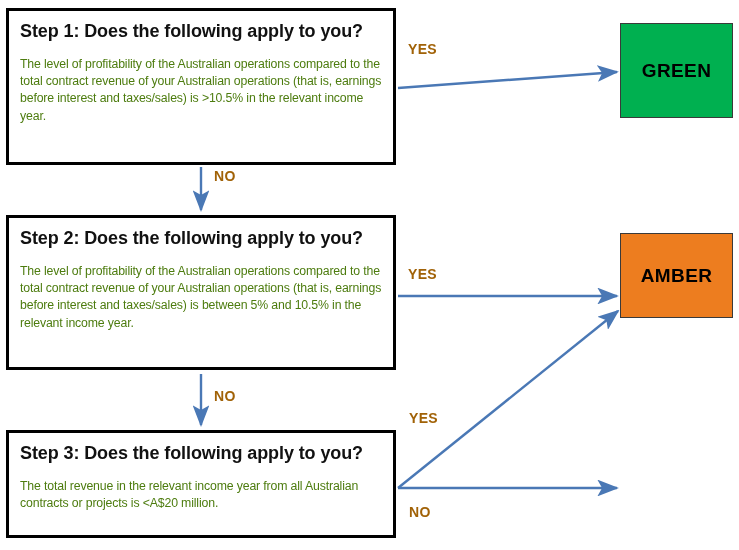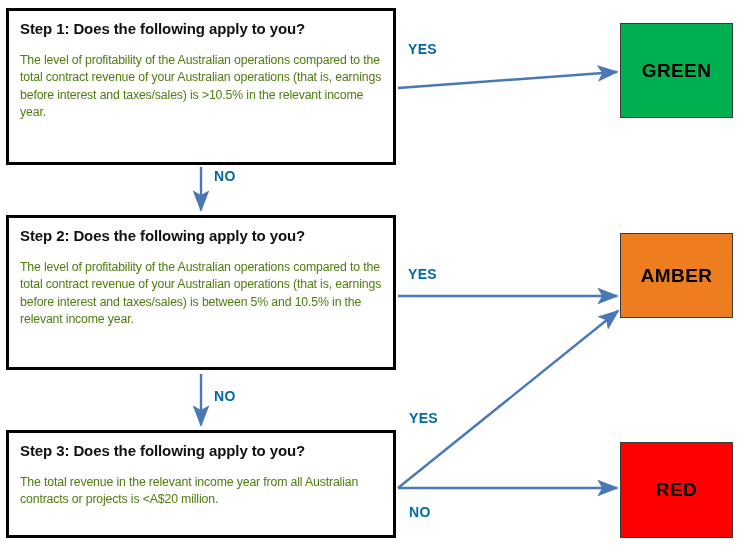--- a/index.html
+++ b/index.html
@@ -19,21 +19,21 @@
   }
   
   .step-box {
     position: absolute;
     box-sizing: border-box;
     border: 3px solid #000000;
     background: #ffffff;
     padding: 9px 11px 6px 11px;
   }
   .step-title {
-    font-size: 15px;
+    font-size: 18px;
     font-weight: bold;
     color: #111111;
     line-height: 1.25;
     letter-spacing: -0.1px;
     margin: 0 0 13px 0;
     white-space: nowrap;
   }
   .step-body {
     font-size: 12.3px;
     font-weight: normal;
@@ -63,21 +63,21 @@
   }
   #green-box { left: 620px; top: 23px;  width: 113px; height: 95px; }
   #amber-box { left: 620px; top: 233px; width: 113px; height: 85px; }
   #red-box   { left: 620px; top: 442px; width: 113px; height: 96px; }
 
   
   .edge-label {
     position: absolute;
     font-size: 14px;
     font-weight: bold;
-    color: #0369a1;
+    color: #a16207;
     letter-spacing: 0.3px;
     white-space: nowrap;
   }
   #yes1 { left: 408px; top: 41px; }
   #no1  { left: 214px; top: 168px; }
   #yes2 { left: 408px; top: 266px; }
   #no2  { left: 214px; top: 388px; }
   #yes3 { left: 409px; top: 410px; }
   #no3  { left: 409px; top: 504px; }
 
@@ -132,23 +132,20 @@
   </div>
 
   <div class="outcome-box" id="green-box" style="background-color: rgb(0, 176, 80);">
     <span class="outcome-label">GREEN</span>
   </div>
 
   <div class="outcome-box" id="amber-box" style="background-color: rgb(237, 125, 31);">
     <span class="outcome-label">AMBER</span>
   </div>
 
-  <div class="outcome-box" id="red-box" style="background-color: rgb(255, 0, 0);">
-    <span class="outcome-label">RED</span>
-  </div>
 
   <span class="edge-label" id="yes1">YES</span>
   <span class="edge-label" id="no1">NO</span>
   <span class="edge-label" id="yes2">YES</span>
   <span class="edge-label" id="no2">NO</span>
   <span class="edge-label" id="yes3">YES</span>
   <span class="edge-label" id="no3">NO</span>
 
 </div>
 

